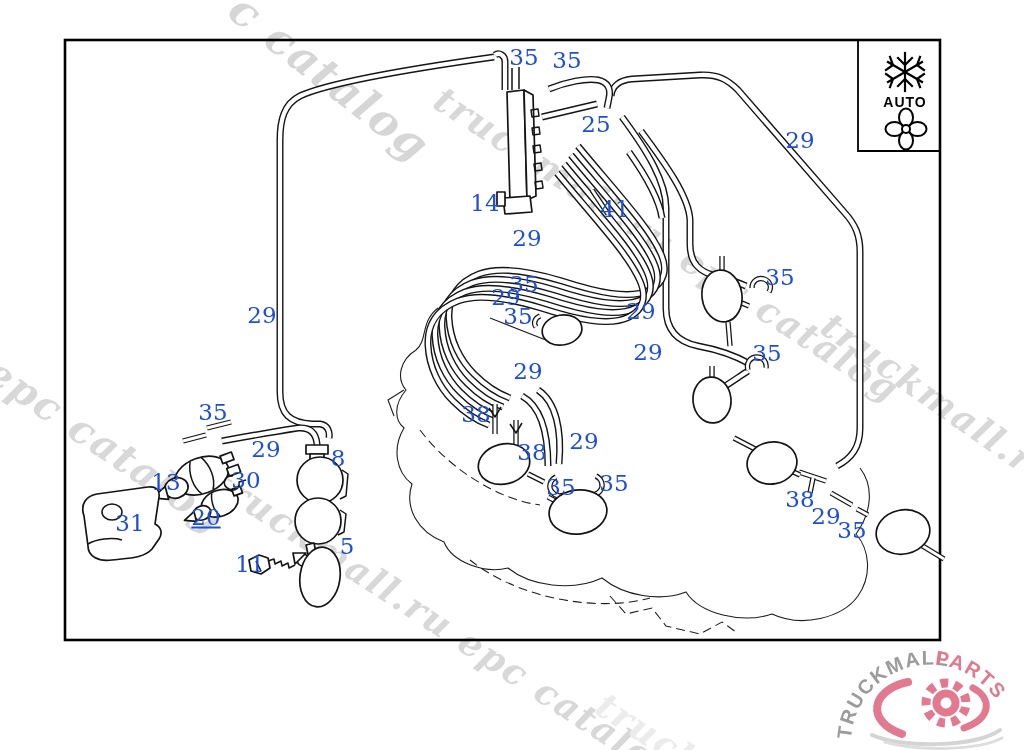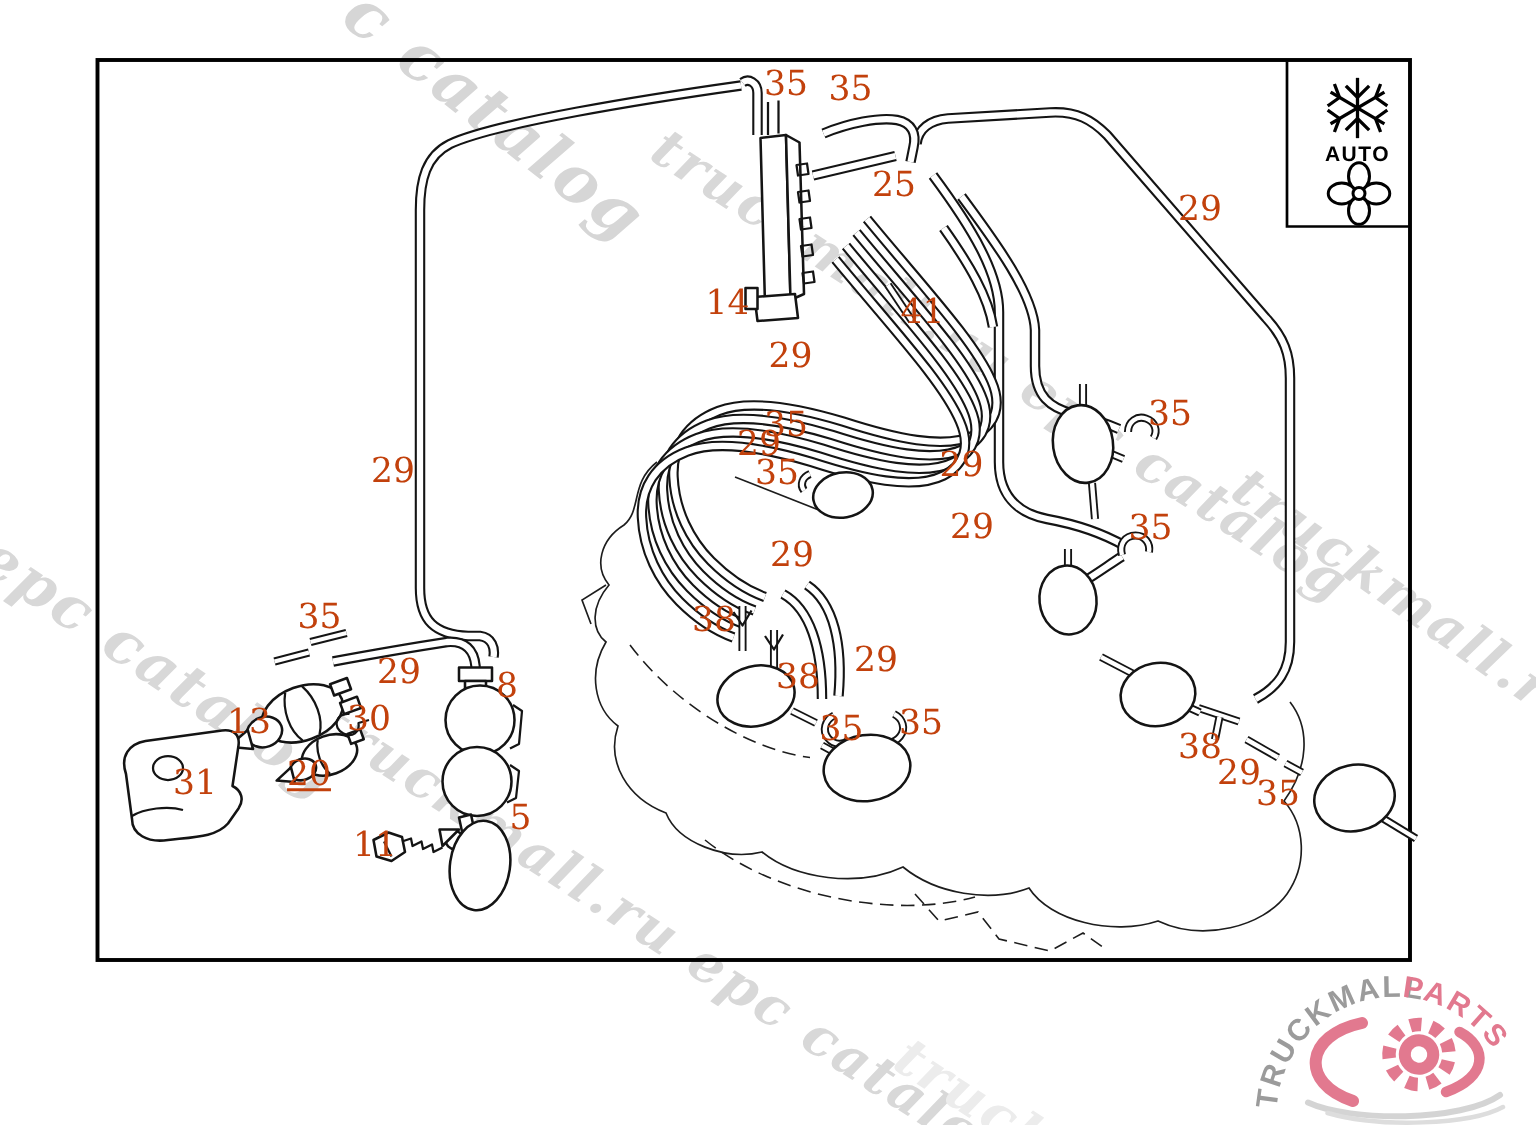--- a/index.html
+++ b/index.html
@@ -8,21 +8,21 @@
   #stage{position:absolute;inset:0;width:1024px;height:750px;}
   svg{position:absolute;left:0;top:0;}
   
   #wms{position:absolute;inset:0;pointer-events:none;z-index:1;}
   .watermark{position:absolute;white-space:nowrap;font-family:"DejaVu Serif",serif;
              font-style:italic;font-weight:bold;letter-spacing:2px;
              transform-origin:0 0;line-height:1;}
   
   #labels{position:absolute;inset:0;pointer-events:none;z-index:3;}
   .part-label{position:absolute;transform:translate(-50%,-50%);
-              font-family:"DejaVu Serif",serif;font-size:23px;color:#c2410c;
+              font-family:"DejaVu Serif",serif;font-size:23px;color:#1d4ed8;
               line-height:1;white-space:nowrap;}
   
   .frame{fill:none;stroke:#000;stroke-width:2.6;}
   .boxline{fill:none;stroke:#000;stroke-width:1.8;}
   .hose{fill:none;stroke:#141414;stroke-width:7;stroke-linecap:butt;stroke-linejoin:round;}
   .hose-inner{fill:none;stroke:#fff;stroke-width:4.2;stroke-linecap:butt;stroke-linejoin:round;}
   .pipe{fill:none;stroke:#141414;stroke-width:5.4;stroke-linecap:butt;stroke-linejoin:round;}
   .pipe-inner{fill:none;stroke:#fff;stroke-width:2.9;stroke-linecap:butt;stroke-linejoin:round;}
   .part{fill:#fff;stroke:#141414;stroke-width:1.7;stroke-linejoin:round;}
   .partline{fill:none;stroke:#141414;stroke-width:1.5;stroke-linejoin:round;}

